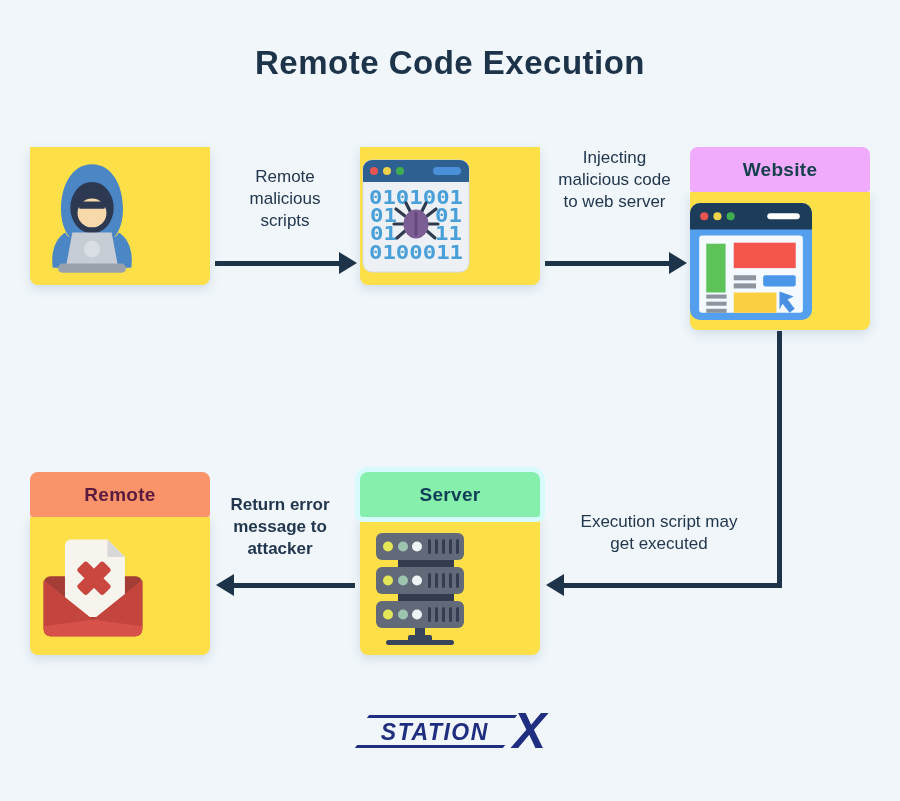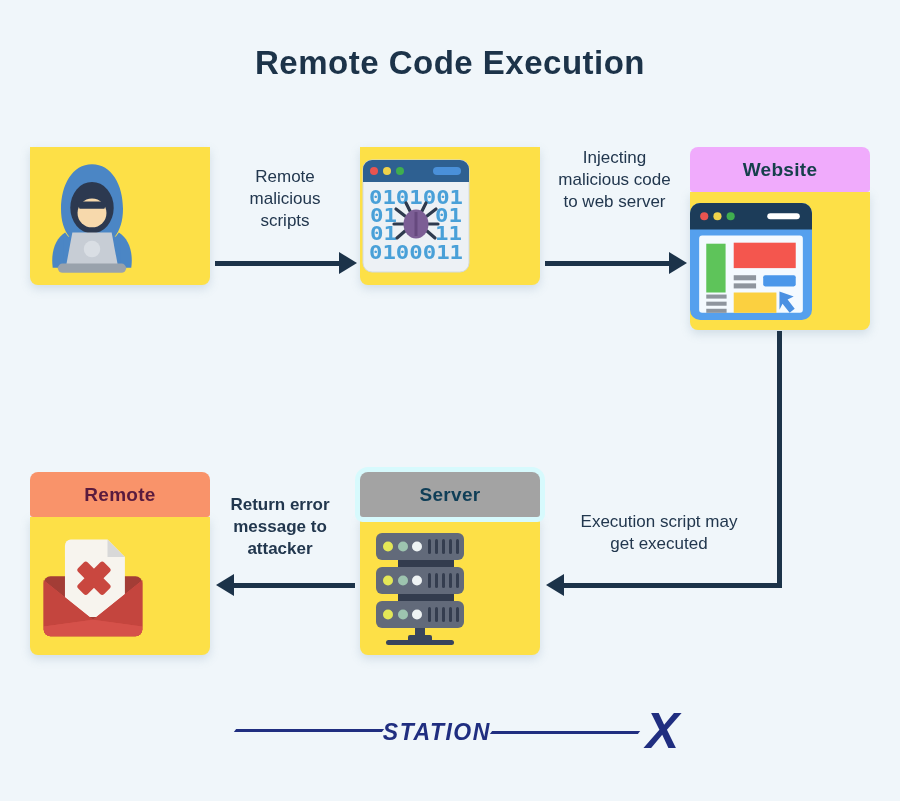--- a/index.html
+++ b/index.html
@@ -56,21 +56,21 @@
   }
   #label-1{left:230px;top:166px;width:110px;}
   #label-2{left:552px;top:147px;width:125px;}
   #label-3{left:575px;top:511px;width:168px;}
   #label-4{left:220px;top:494px;width:120px;font-weight:bold;}
   
   .logo{
     position:absolute;left:0;right:0;top:712px;
     display:flex;justify-content:center;align-items:center;color:#202e80;
   }
-  .logo-left{display:flex;flex-direction:row;align-items:center;}
+  .logo-left{display:flex;flex-direction:column;align-items:center;}
   .logo-line{height:3px;background:#202e80;transform:skewX(-38deg);}
   .logo-line.top{width:148px;margin-left:14px;margin-bottom:2px;}
   .logo-line.bottom{width:148px;margin-right:10px;margin-top:2px;}
   .logo-word{
     font-size:23px;font-weight:bold;font-style:italic;letter-spacing:1.5px;
     line-height:1;transform:scaleY(1.08);
   }
   .logo-x{
     font-size:50px;font-weight:bold;font-style:italic;line-height:.78;
     margin-left:-3px;
@@ -168,21 +168,21 @@
       </g>
       <path d="M14,54 L65,95 L116,54 L116,105 a7,7 0 0 1 -7,7 L21,112 a7,7 0 0 1 -7,-7 Z" fill="#d5514a"></path>
       <path d="M14,54 L65,95 L14,102 Z" fill="#c4453e"></path>
       <path d="M116,54 L65,95 L116,102 Z" fill="#c4453e"></path>
       <path d="M14,102 L65,95 L116,102 L116,105 a7,7 0 0 1 -7,7 L21,112 a7,7 0 0 1 -7,-7 Z" fill="#d5514a"></path>
     </svg>
   </div>
 </div>
 
 <div class="card" id="card-server">
-  <div class="card-header" style="background: #a3a3a3; color: rgb(15, 62, 87);">
+  <div class="card-header" style="background: #86efac; color: rgb(15, 62, 87);">
     <span>Server</span>
   </div>
   <div class="card-body">
     <svg width="120" height="122" viewBox="0 0 120 122">
       <rect x="38" y="30" width="56" height="62" fill="#333c4e"></rect>
       <rect x="55" y="94" width="10" height="20" fill="#39455c"></rect>
       <rect x="26" y="115" width="68" height="5" rx="2.5" fill="#39455c"></rect>
       <rect x="48" y="110" width="24" height="9" rx="2" fill="#39455c"></rect>
       <g>
         <rect x="16" y="8" width="88" height="27" rx="6" fill="#626a7a"></rect>

